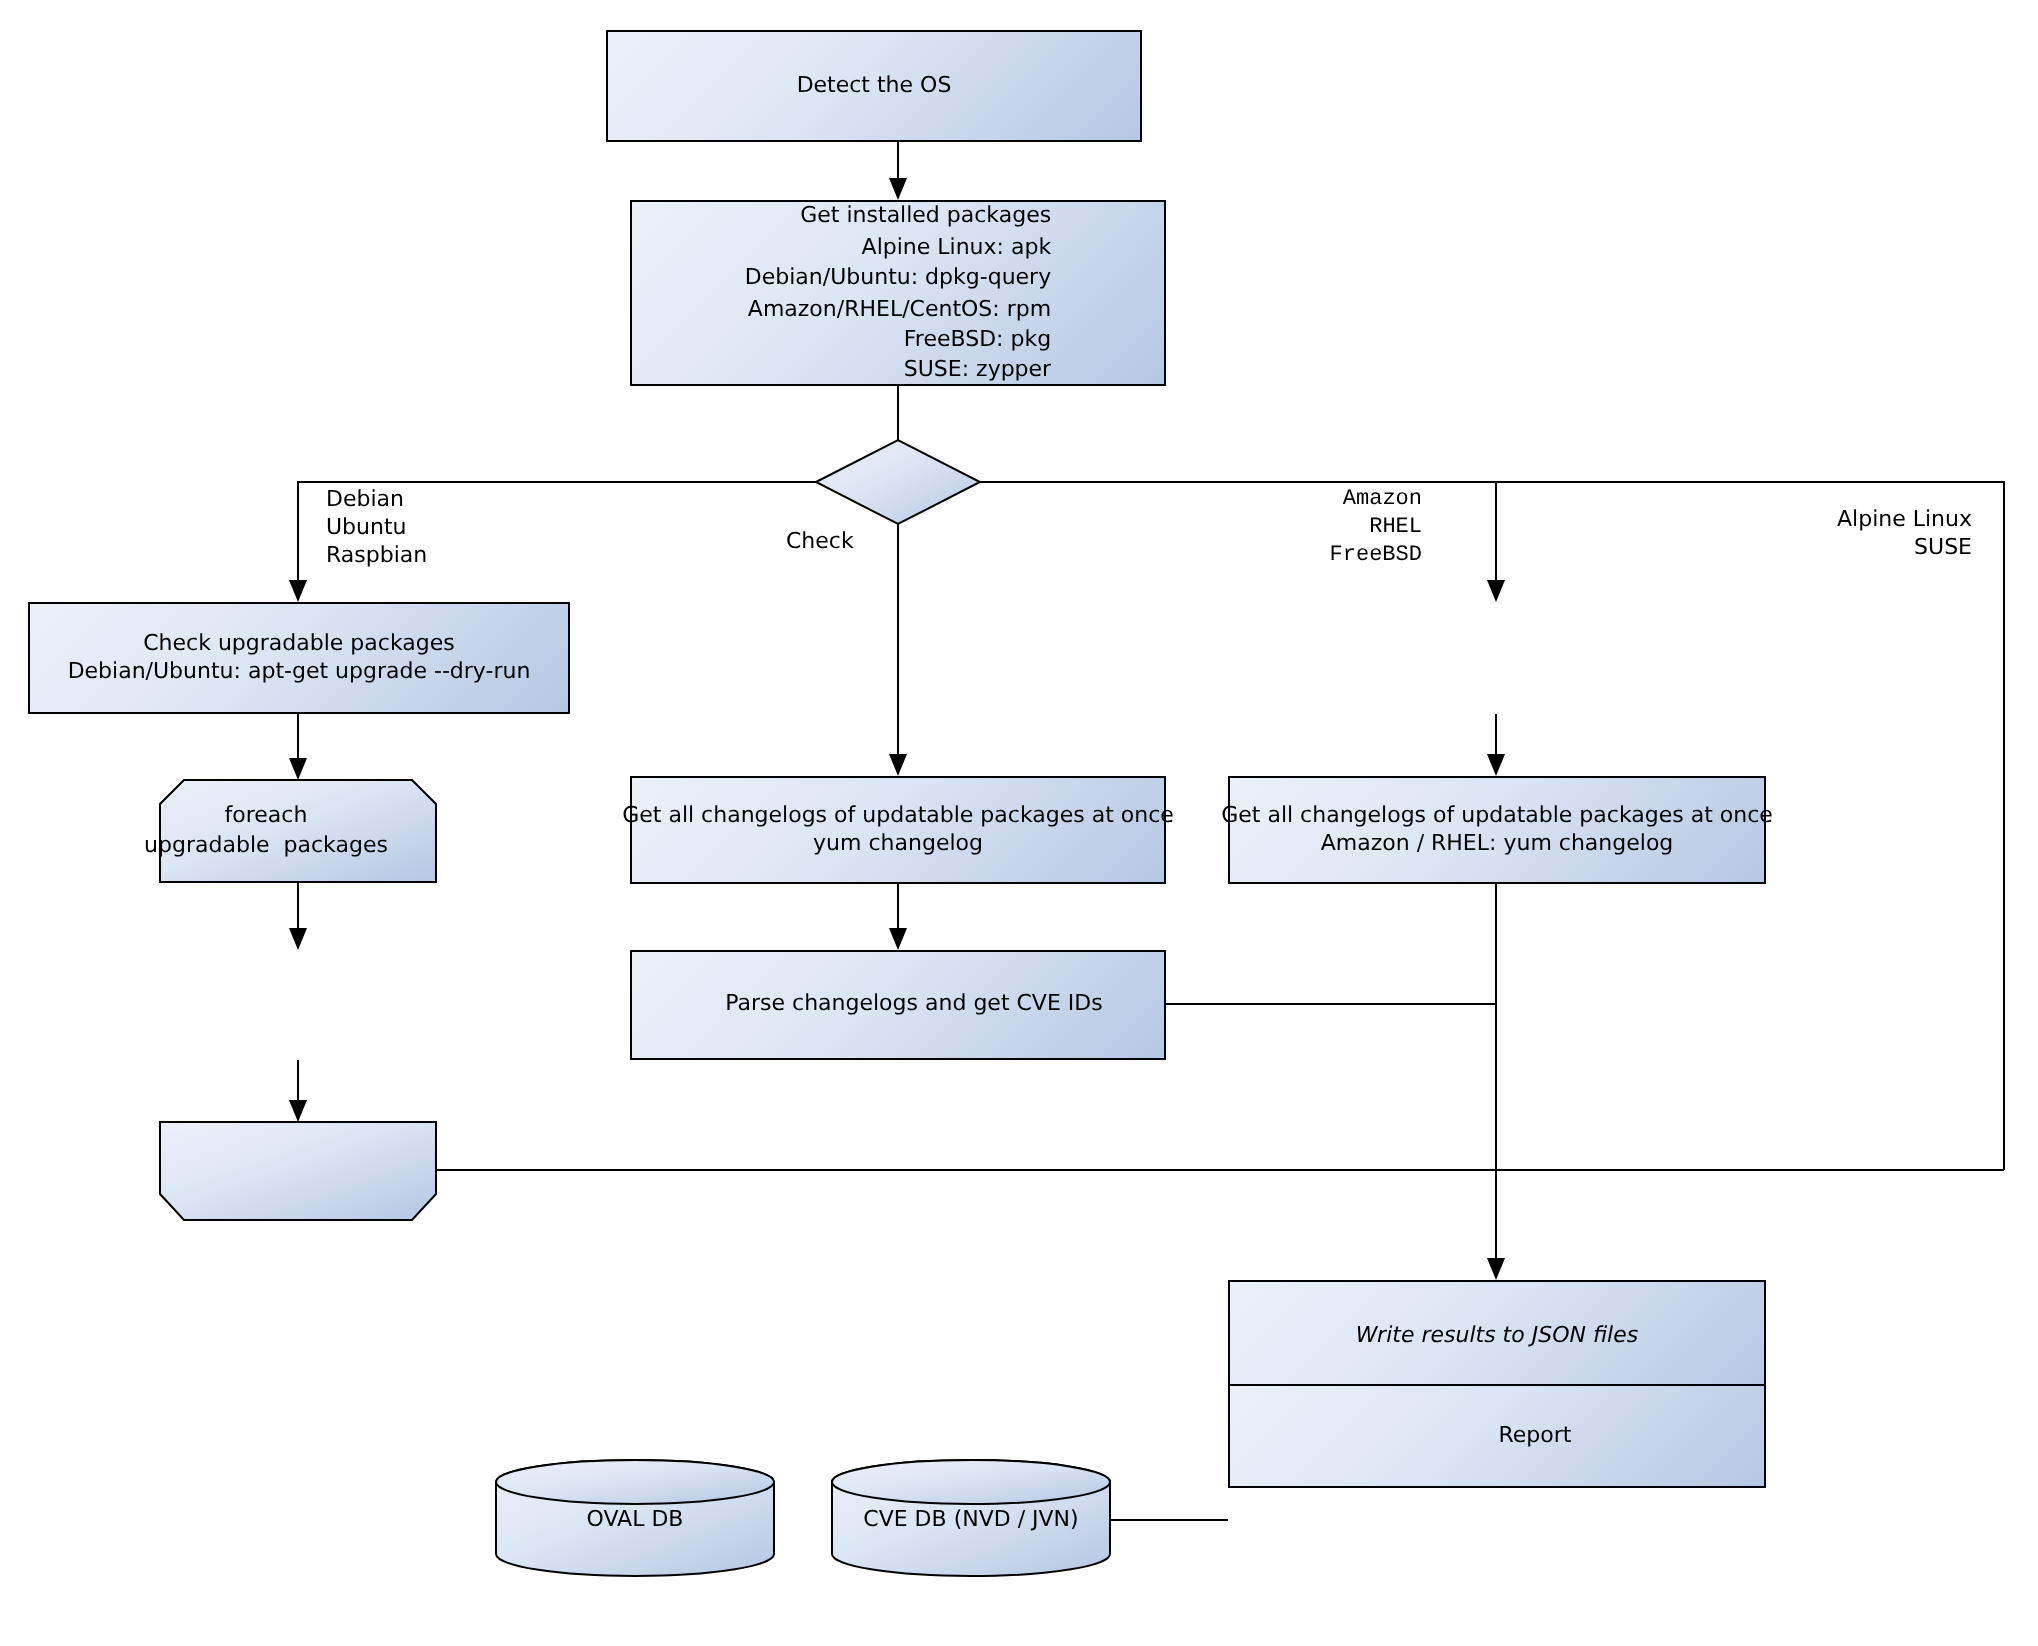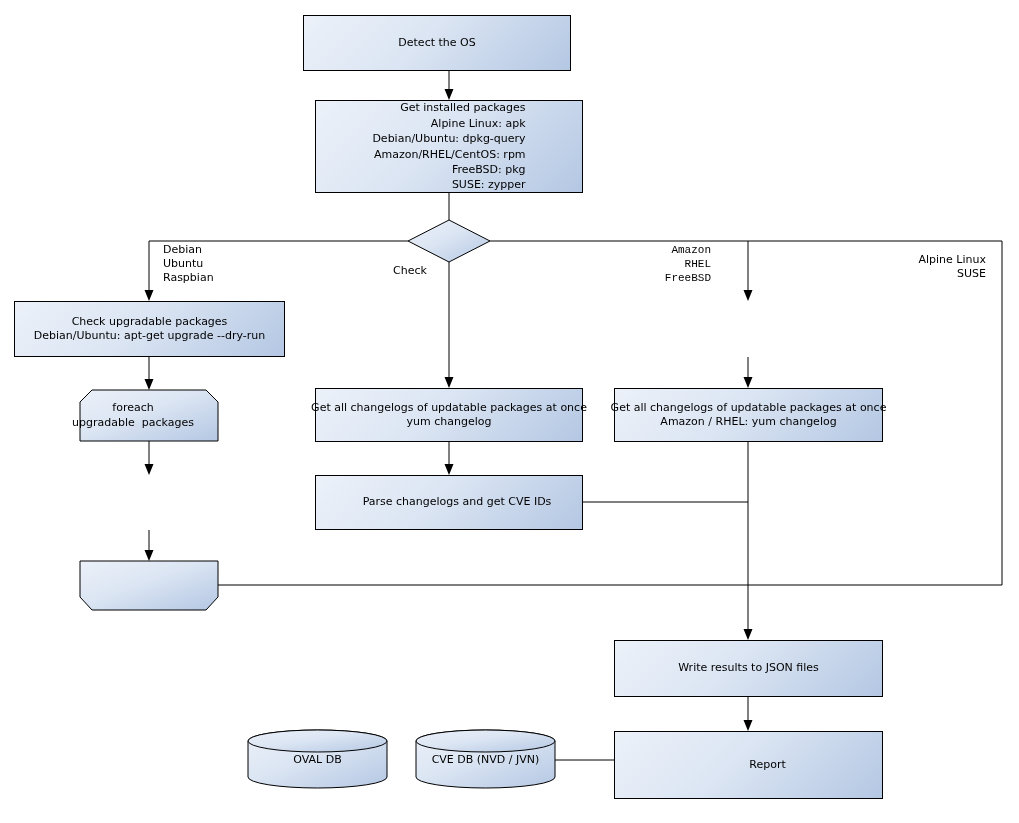--- a/index.html
+++ b/index.html
@@ -126,23 +126,23 @@
 
   <div class="node" style="left:315px;top:388px;width:268px;height:54px;">Get all changelogs of updatable packages at once
 yum changelog</div>
 
   <div class="node" style="left:315px;top:475px;width:268px;height:55px;padding-left:16px;">Parse changelogs and get CVE IDs</div>
 
 
   <div class="node" style="left:614px;top:388px;width:269px;height:54px;">Get all changelogs of updatable packages at once
 Amazon / RHEL: yum changelog</div>
 
-  <div class="node" style="left:614px;top:640px;width:269px;height:57px;">Write results to JSON files</div>
+  <div class="node" style="left:614px;top:640px;width:269px;height:57px;font-style:italic;">Write results to JSON files</div>
 
-  <div class="node" style="left:614px;top:731px;width:269px;height:68px;padding-left:38px;">Report</div>
+  <div class="node" style="left:614px;top:692px;width:269px;height:52px;padding-left:38px;">Report</div>
 
   <div class="svglabel" style="left:64px;top:390px;width:138px;height:51px;">foreach
 upgradable  packages</div>
 
 
   <div class="svglabel" style="left:248px;top:736px;width:139px;height:48px;">OVAL DB</div>
 
   <div class="svglabel" style="left:416px;top:736px;width:139px;height:48px;">CVE DB (NVD / JVN)</div>
 
   <div class="branch" style="left:163px;top:243px;">Debian

